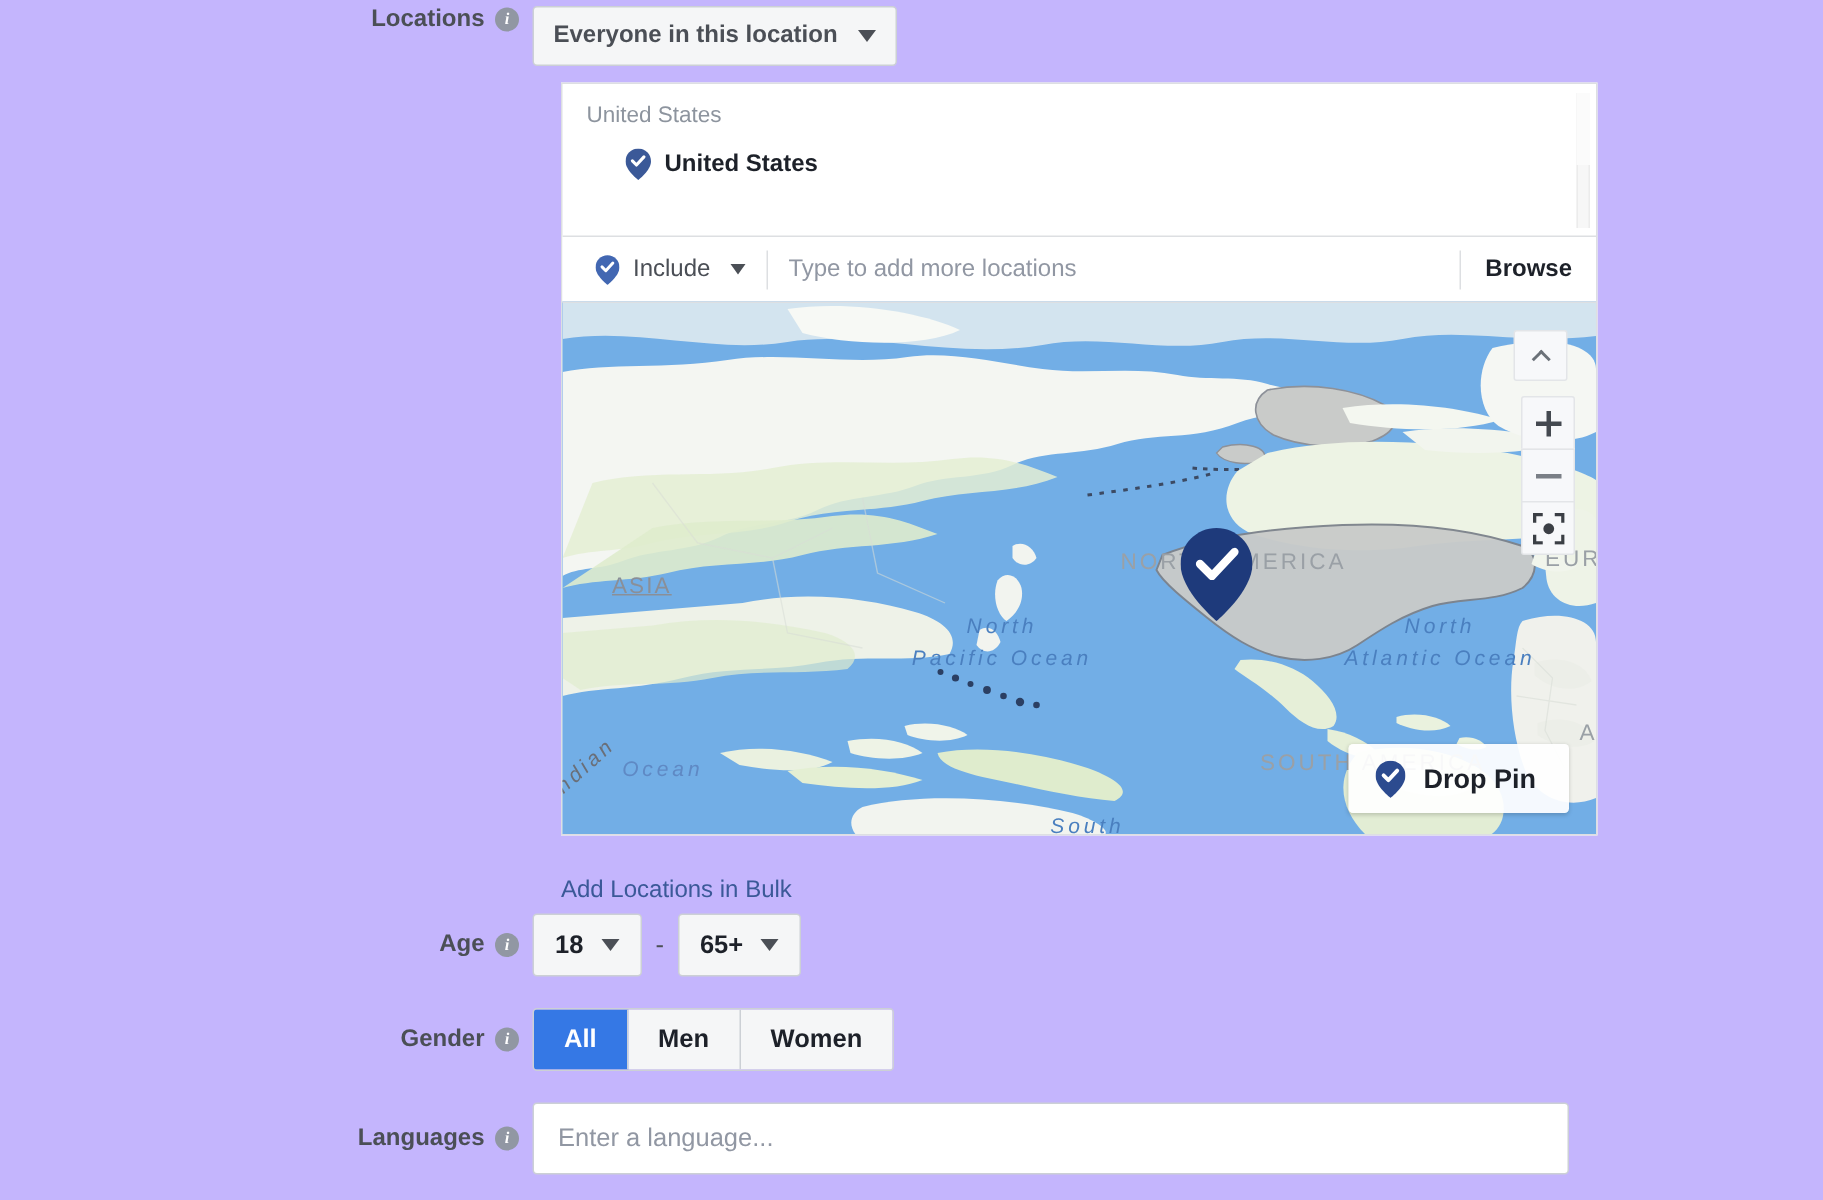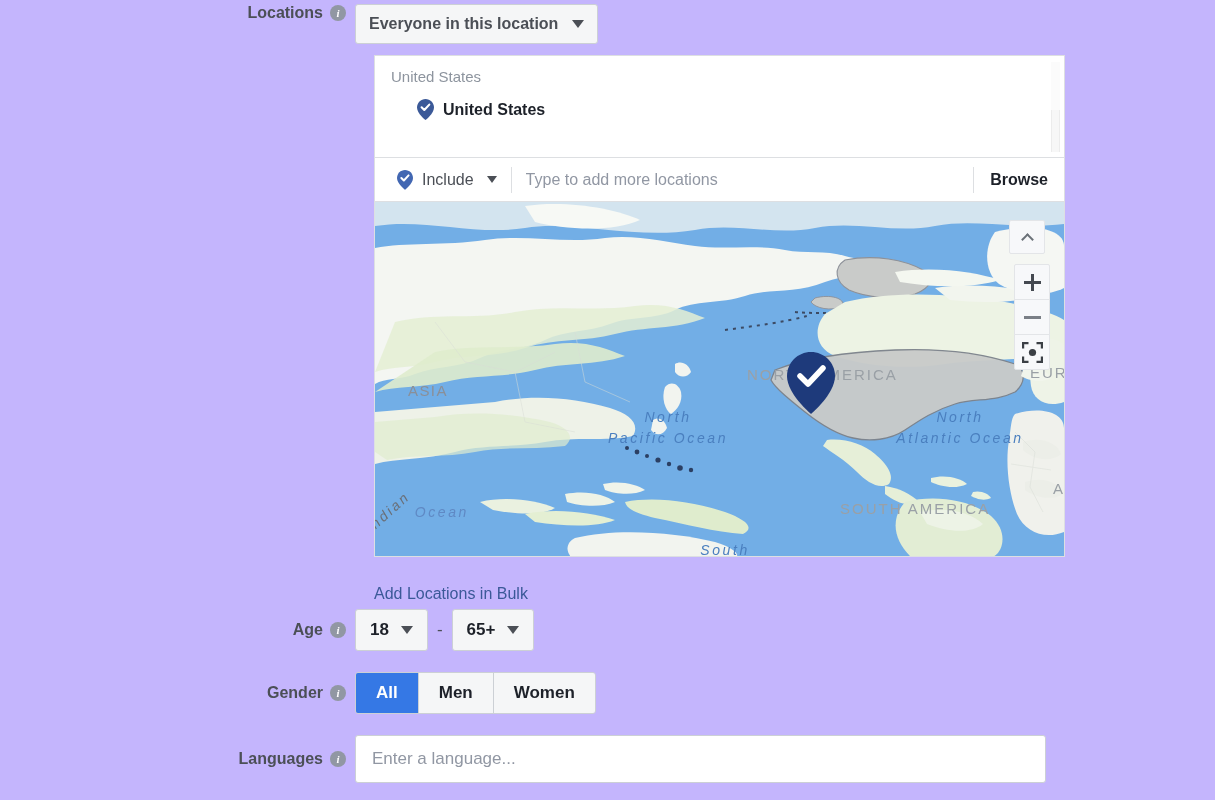--- a/index.html
+++ b/index.html
@@ -299,21 +299,21 @@
           <g stroke="#d8ddd6" stroke-width="0.9" fill="none" opacity="0.55">
             <path d="M60 120 L90 160 L140 170 L180 150"></path>
             <path d="M140 170 L150 220 L200 230"></path>
             <path d="M200 130 L210 180 L255 200"></path>
             <path d="M640 230 L660 250 L655 285 L668 310"></path>
             <path d="M636 262 L676 268"></path>
           </g>
         </g>
       </svg>
 
-      <div class="map-label lbl-continent" style="left:33px; top:180px;">ASIA</div>
+      <div class="map-label lbl-continent" style="left:33px; top:180px;text-decoration:underline;">ASIA</div>
       <div class="map-label lbl-continent" style="left:372px; top:164px; letter-spacing:2px; color:#9aa0a6;">NORTH AMERICA</div>
       <div class="map-label lbl-continent" style="left:465px; top:298px; letter-spacing:2px; color:#9aa0a6;">SOUTH AMERICA</div>
       <div class="map-label lbl-continent" style="left:655px; top:162px; letter-spacing:2px; color:#9aa0a6;">EUROPE</div>
       <div class="map-label lbl-continent" style="left:678px; top:278px; letter-spacing:2px; color:#9aa0a6;">AFRICA</div>
 
       <div class="map-label lbl-ocean" style="left:208px; top:205px; width:170px;">
         <div>North</div>
         <div>Pacific Ocean</div>
       </div>
       <div class="map-label lbl-ocean" style="left:490px; top:205px; width:190px;">
@@ -347,20 +347,29 @@
         </svg>
       </div>
 
       <div class="map-marker" style="left:412px; top:150px;">
         <svg width="48" height="62" viewBox="0 0 48 62">
           <path d="M24 0C10.7 0 0 10.7 0 24C0 42 24 62 24 62S48 42 48 24C48 10.7 37.3 0 24 0Z" fill="#1e3a7b"></path>
           <path d="M13 24 L21 32 L36 16" stroke="#ffffff" stroke-width="5.5" fill="none" stroke-linecap="round" stroke-linejoin="round"></path>
         </svg>
       </div>
 
+      <div class="drop-pin-btn">
+        <span class="pin">
+          <svg width="20" height="25" viewBox="0 0 17 21">
+            <path d="M8.5 0C3.8 0 0 3.8 0 8.5C0 14.6 8.5 21 8.5 21S17 14.6 17 8.5C17 3.8 13.2 0 8.5 0Z" fill="#2c4b8f"></path>
+            <path d="M4.6 8.3 L7.3 11 L12.3 5.6" stroke="#ffffff" stroke-width="2.2" fill="none" stroke-linecap="round" stroke-linejoin="round"></path>
+          </svg>
+        </span>
+        <span class="drop-pin-label">Drop Pin</span>
+      </div>
     </div>
   </div>
 
   <div class="bulk-link">Add Locations in Bulk</div>
 
   <div class="form-row" style="left:225px; top:609px;">
     <div class="row-label" style="height:42px;">
       <span>Age</span>
       <span class="info-icon">i</span>
     </div>

